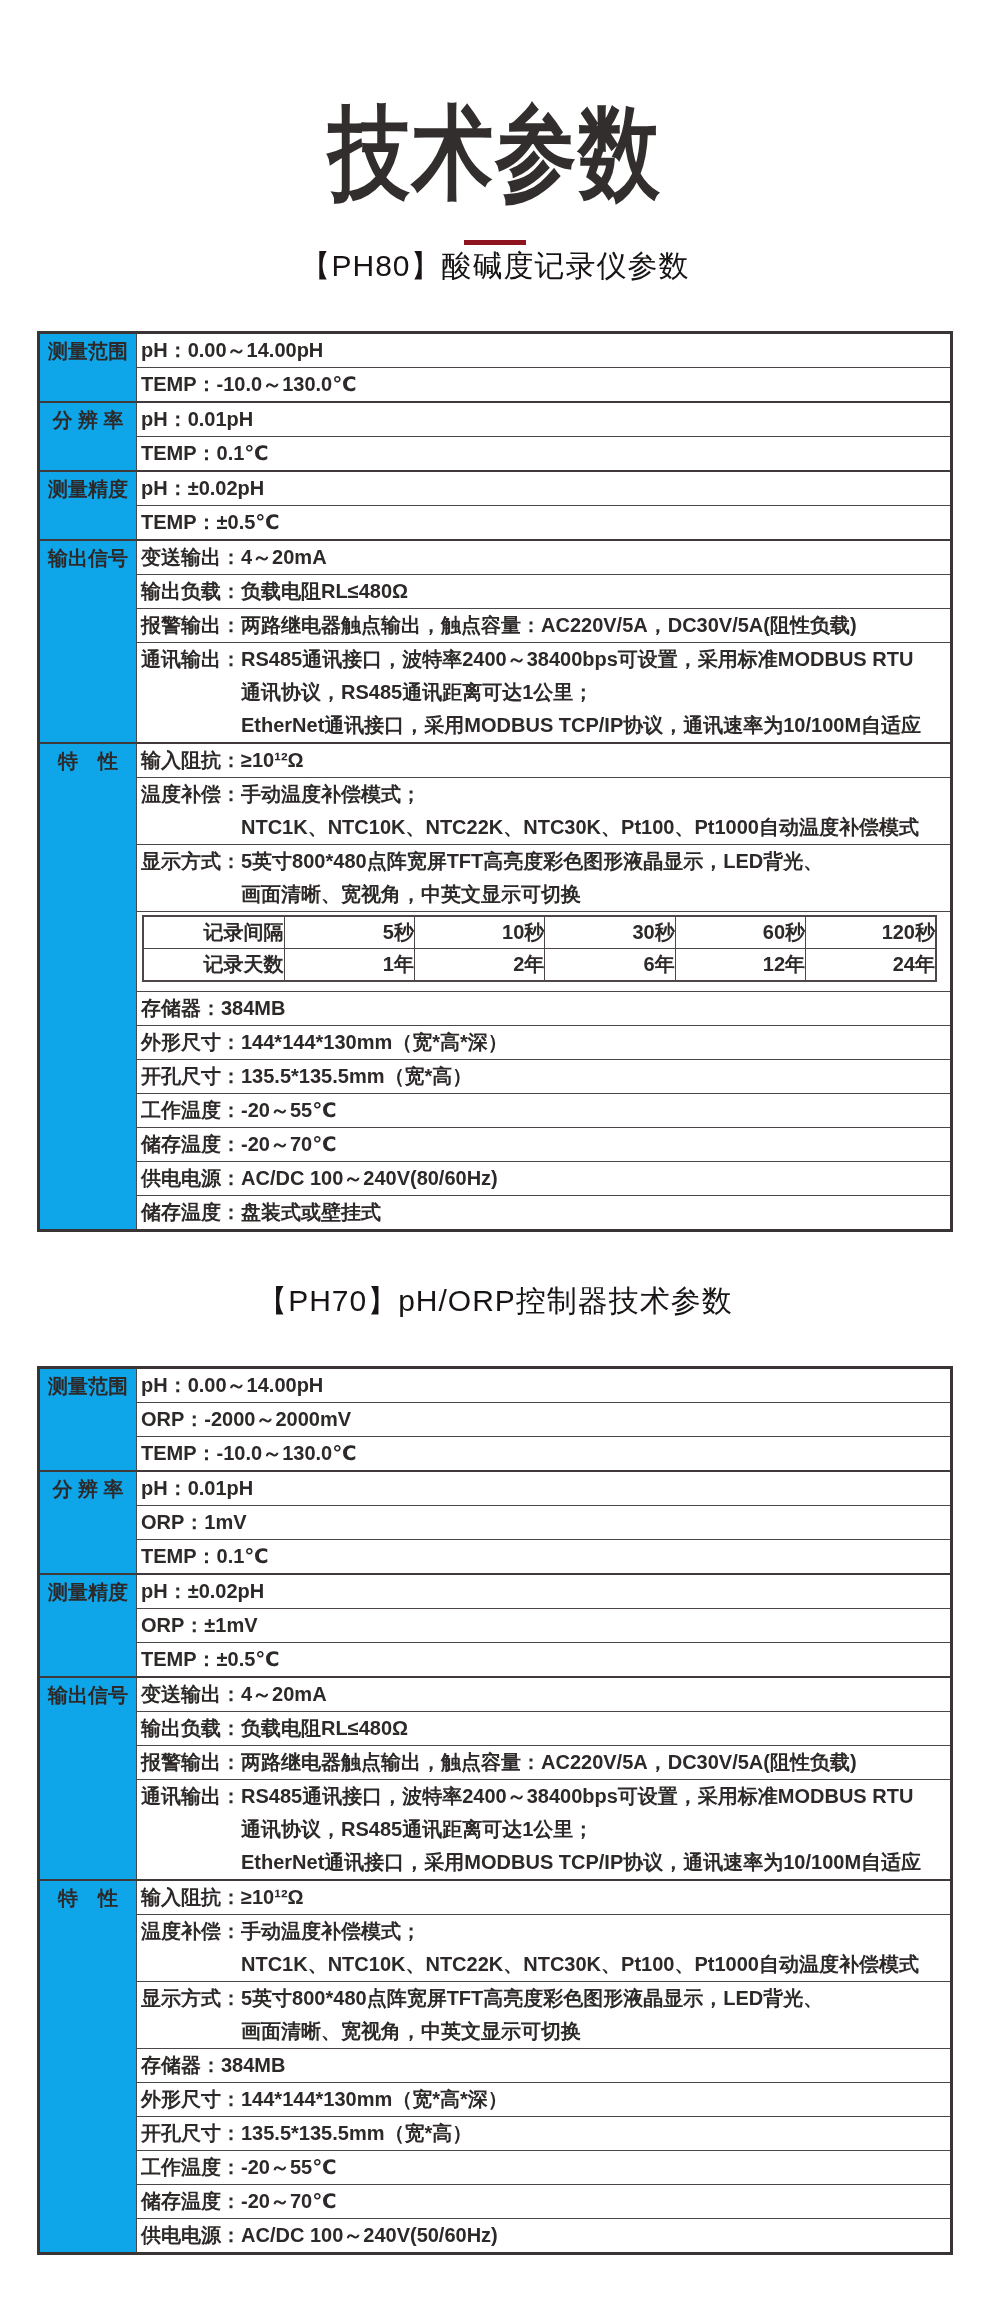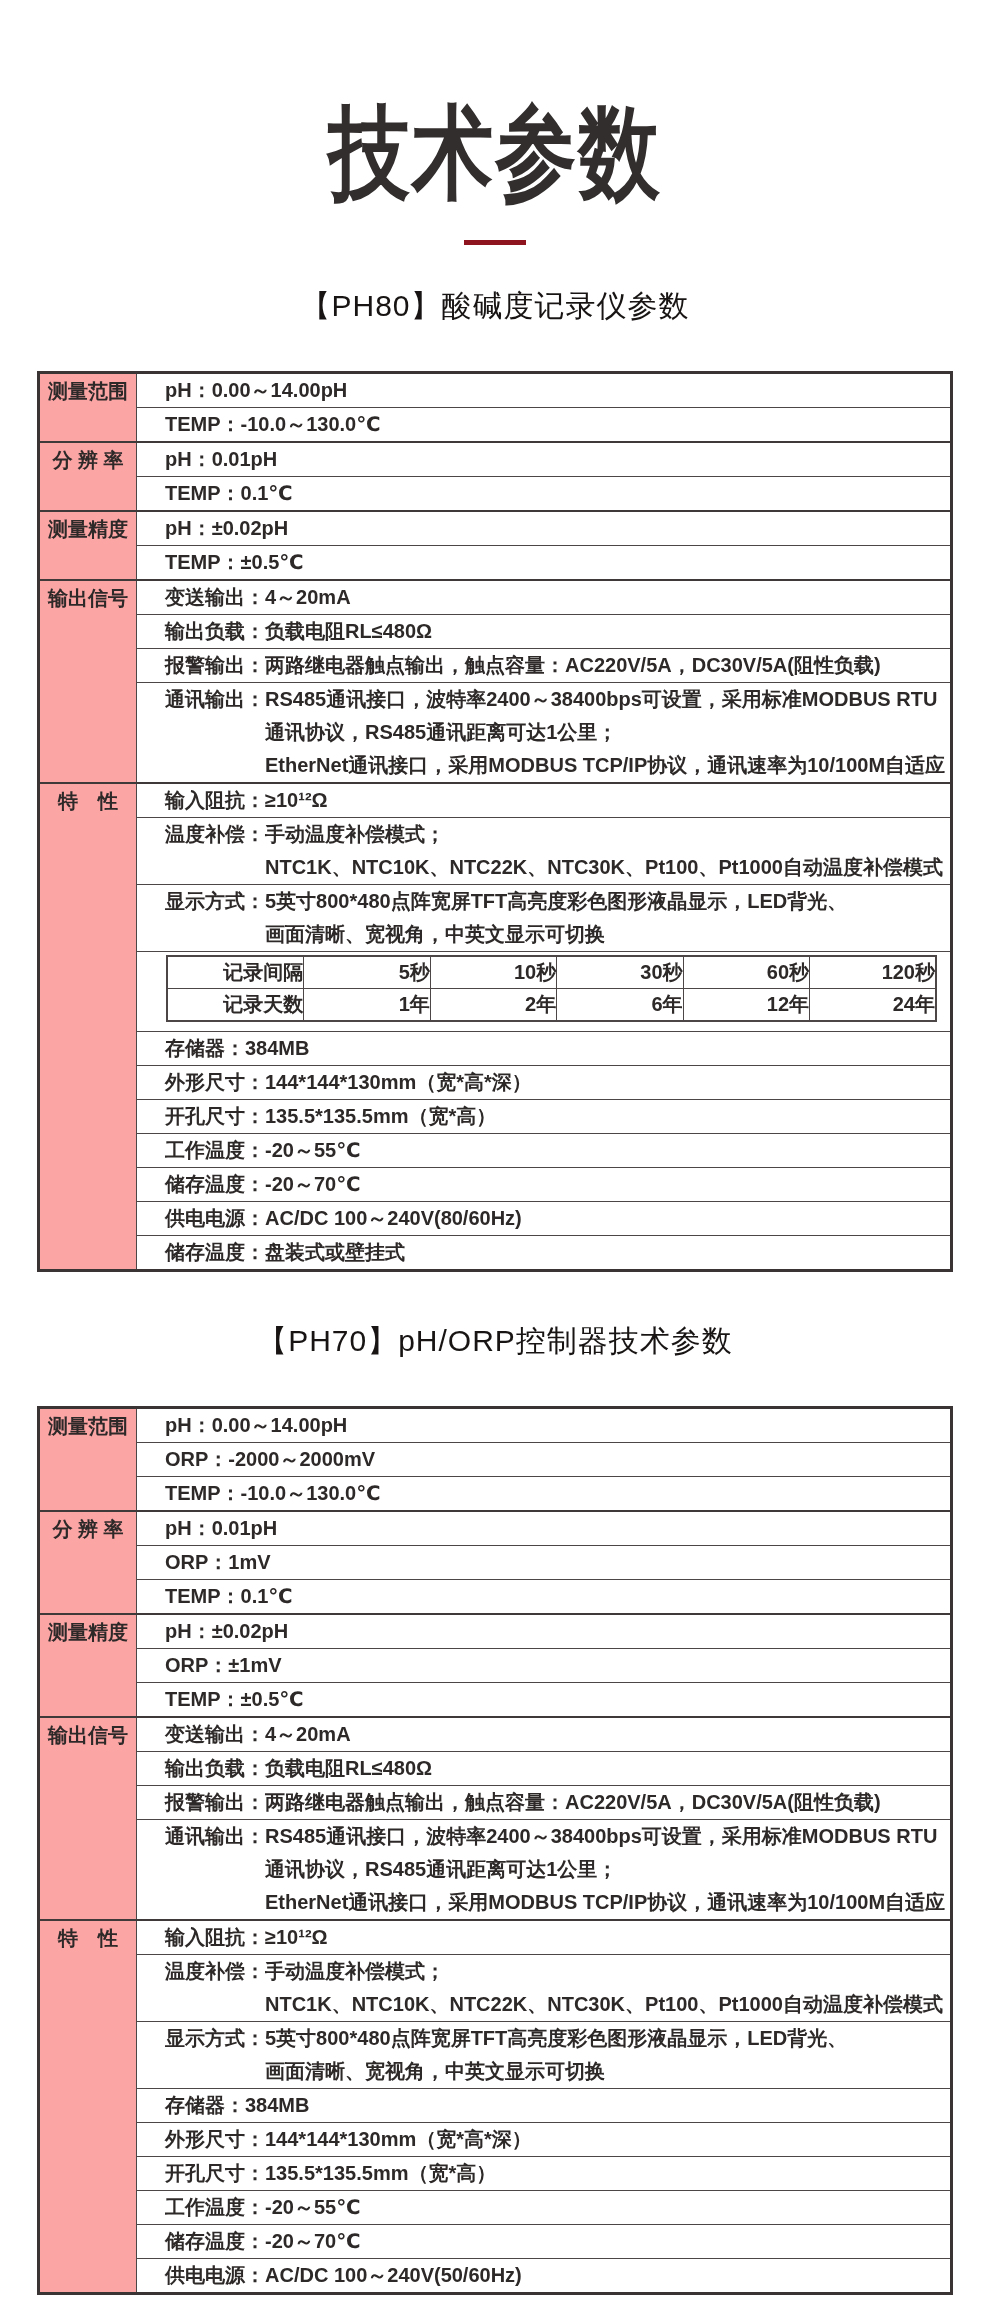--- a/index.html
+++ b/index.html
@@ -32,21 +32,21 @@
   }
   .section-heading {
     text-align: center;
     font-size: 30px;
     font-weight: 400;
     line-height: 42px;
     color: #181414;
     letter-spacing: 1px;
     margin: 0;
   }
-  .heading-ph80 { margin-top: 40px; }
+  .heading-ph80 { }
   .heading-ph70 { margin-top: 48px; }
   table.spec-table {
     width: 916px;
     margin: 44px auto 0 auto;
     border-collapse: collapse;
     table-layout: fixed;
     border: 3px solid #3a3434;
   }
   table.spec-table td {
     border: 1.3px solid #4c4646;
@@ -56,24 +56,24 @@
   tr.group-start td {
     border-top: 2.2px solid #3f3939;
   }
   td.label-cell {
     width: 96px;
     text-align: center;
     vertical-align: top;
     padding: 0;
     line-height: 34px;
     font-weight: 600;
-    background: #fca5a5;
+    background: #0ea5e9;
   }
   td.value-cell {
-    padding: 0 4px 0 28px;
+    padding: 0 4px 0 4px;
     vertical-align: top;
     font-weight: 600;
     margin-left: 8px;
   }
   .line {
     height: 33px;
     line-height: 33px;
     white-space: nowrap;
   }
   .line.cont { padding-left: 100px; }

